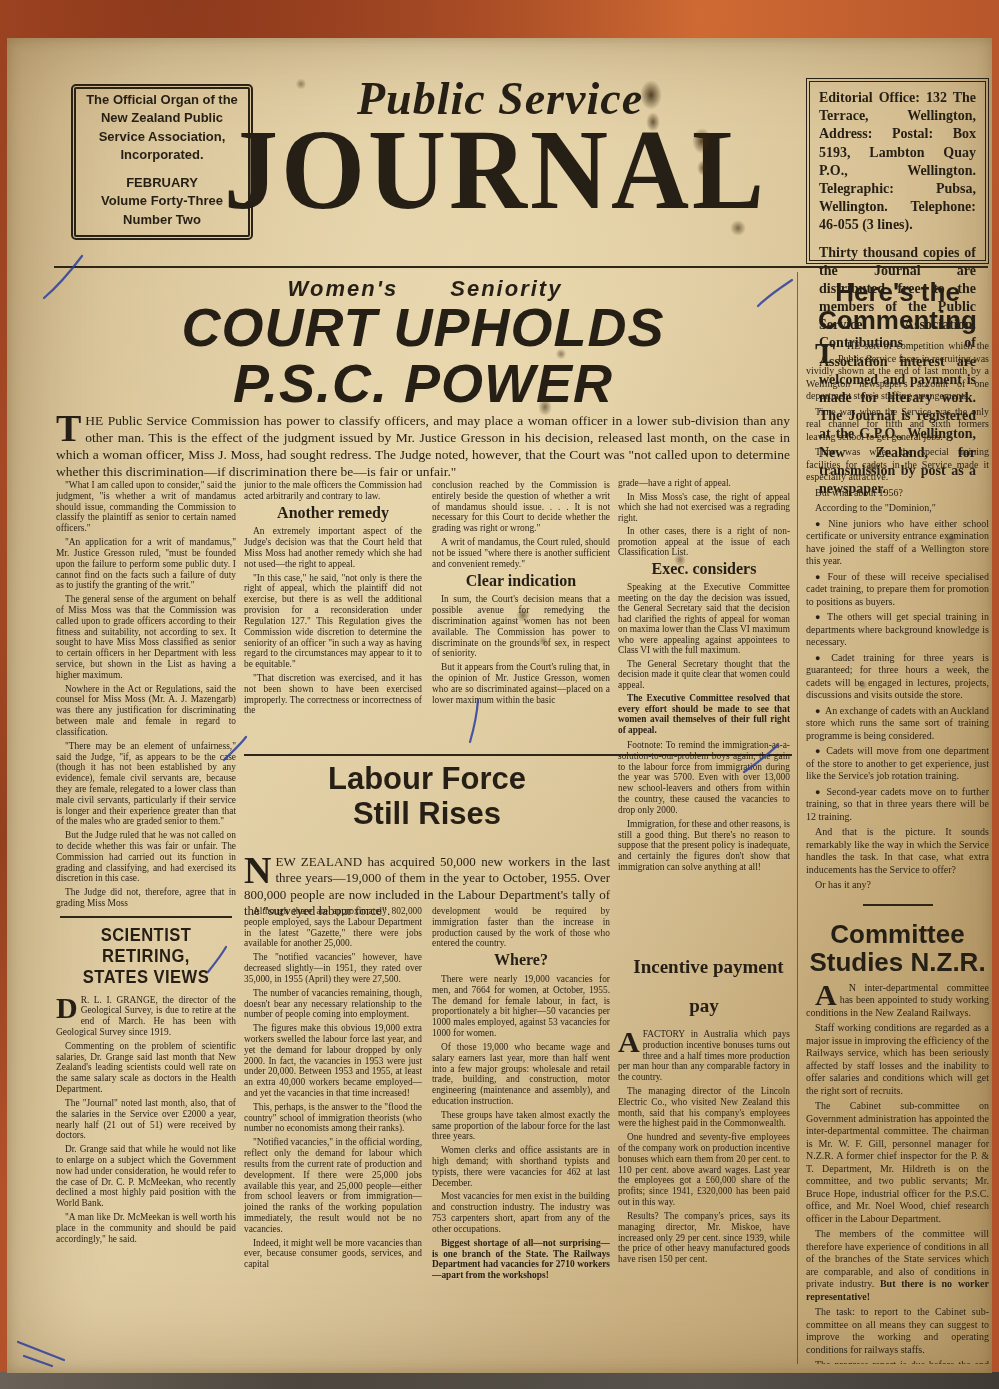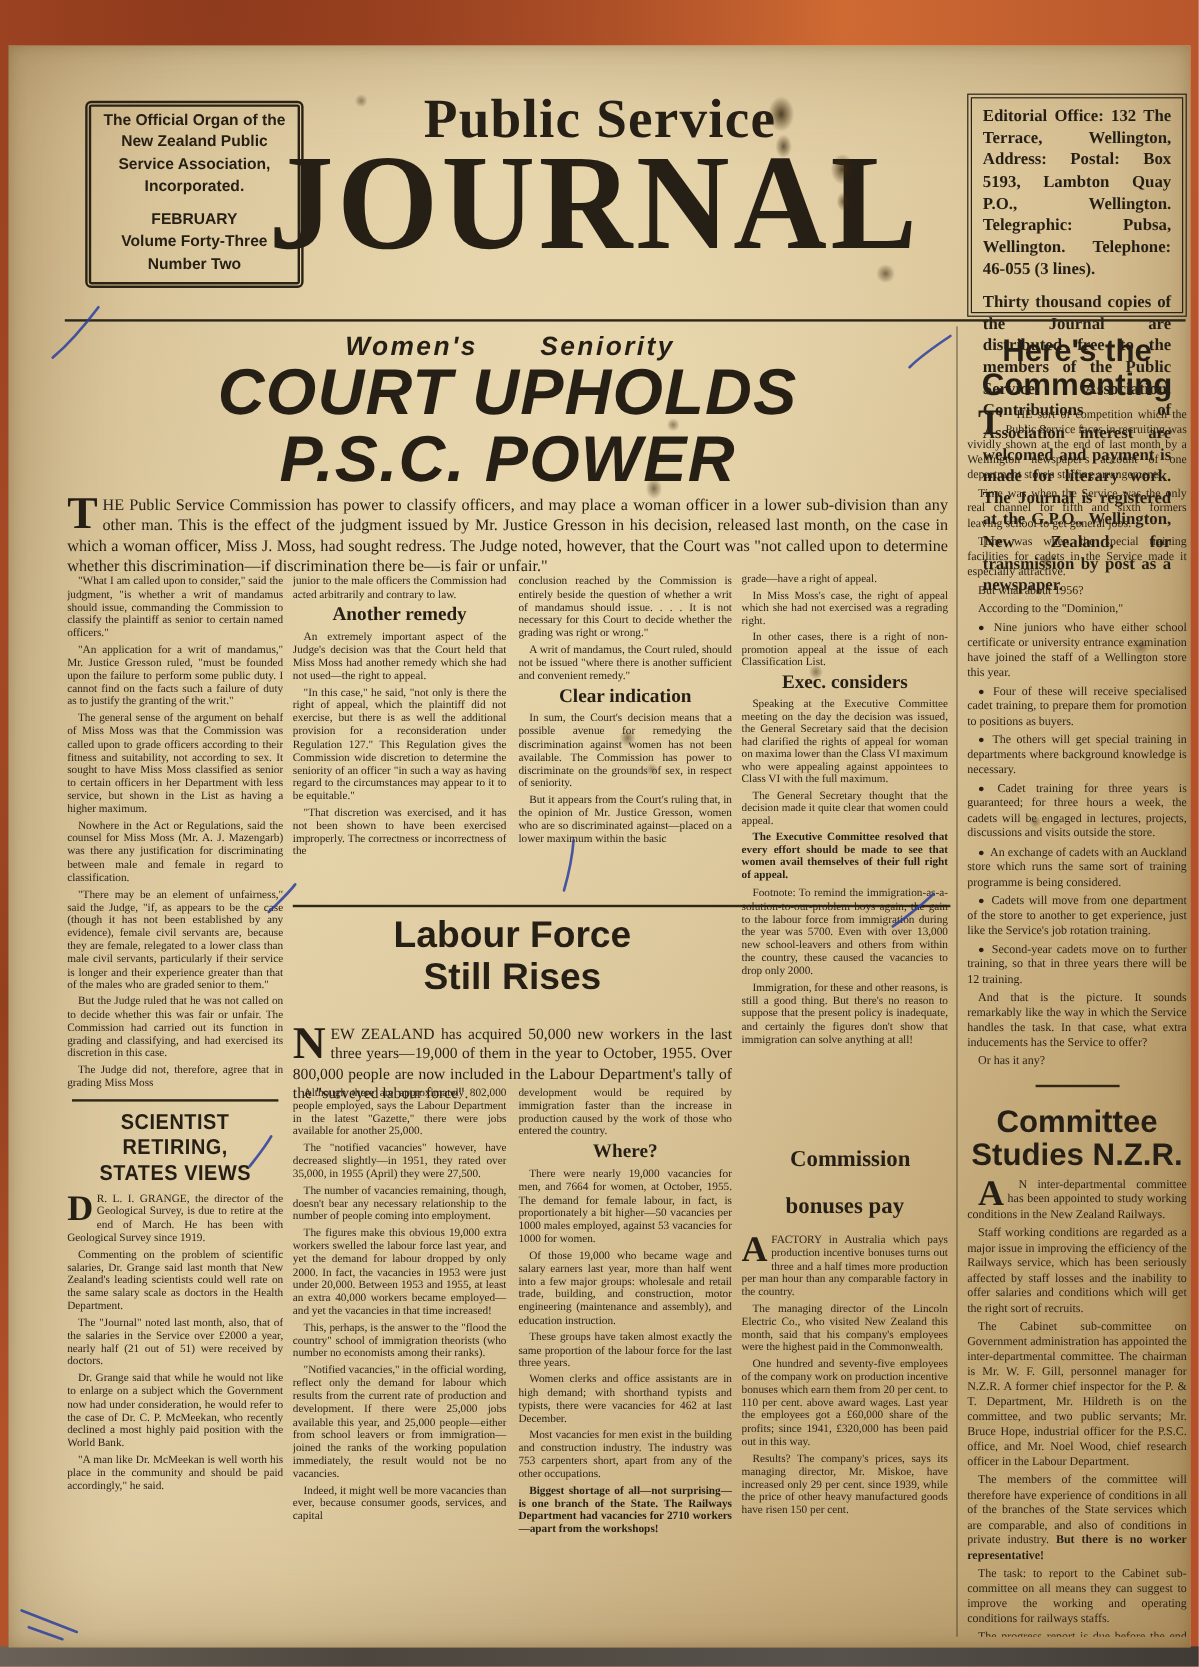--- a/index.html
+++ b/index.html
@@ -24,21 +24,21 @@
   
   .box-left{left:54px;top:84px;width:182px;height:156px;border:5px double #2a2315;border-radius:5px;
     padding:2px 8px;box-sizing:border-box;text-align:center;
     font-family:"Liberation Sans",sans-serif;font-weight:700;font-size:13px;line-height:1.42;margin-left:17px;}
   .box-left .month{margin-top:9px;}
   .box-right{left:806px;top:78px;width:183px;height:186px;border:4px double #2a2315;
     padding:7px 9px;box-sizing:border-box;text-align:justify;
     font-weight:700;font-size:14px;line-height:1.3;}
   .box-right p{margin:0 0 9px;}
   .title-script{left:240px;top:72px;width:520px;text-align:center;
-    font-weight:700;font-size:46px;letter-spacing:1px;}
+    font-style:italic;font-weight:700;font-size:46px;letter-spacing:1px;}
   .title-main{left:224px;top:106px;width:540px;text-align:center;
     font-weight:700;font-size:108px;line-height:1.18;letter-spacing:3px;transform:scaleY(1.05);}
   .mast-rule{left:54px;top:266px;width:934px;height:2px;background:#2e2718;}
 
   
   .kicker{left:150px;top:276px;width:550px;text-align:center;
     font-family:"Liberation Sans",sans-serif;font-style:italic;font-weight:700;
     font-size:22px;word-spacing:44px;letter-spacing:2px;}
   .h1{left:56px;width:734px;text-align:center;font-family:"Liberation Sans",sans-serif;
     font-style:italic;font-weight:700;font-size:54px;letter-spacing:1px;line-height:1;}
@@ -199,21 +199,21 @@
     <div>
         <p>There were nearly 19,000 vacancies for men, and 7664 for women, at October, 1955. The demand for female labour, in fact, is proportionately a bit higher—50 vacancies per 1000 males employed, against 53 vacancies for 1000 for women.</p>
         <p>Of those 19,000 who became wage and salary earners last year, more than half went into a few major groups: wholesale and retail trade, building, and construction, motor engineering (maintenance and assembly), and education instruction.</p>
         <p>These groups have taken almost exactly the same proportion of the labour force for the last three years.</p>
         <p>Women clerks and office assistants are in high demand; with shorthand typists and typists, there were vacancies for 462 at last December.</p>
         <p>Most vacancies for men exist in the building and construction industry. The industry was 753 carpenters short, apart from any of the other occupations.</p>
       </div>
     <p class="boldp">Biggest shortage of all—not surprising—is one branch of the State. The Railways Department had vacancies for 2710 workers—apart from the workshops!</p>
   </div>
   <div class="abs col colC">
-    <p class="incentive-head">Commission bonuses pay</p>
+    <p class="incentive-head">Incentive payment pay</p>
     <p class="cont dropcap">A FACTORY in Australia which pays production incentive bonuses turns out three and a half times more production per man hour than any comparable factory in the country.</p>
     <p>The managing director of the Lincoln Electric Co., who visited New Zealand this month, said that his company's employees were the highest paid in the Commonwealth.</p>
     <p>One hundred and seventy-five employees of the company work on production incentive bonuses which earn them from 20 per cent. to 110 per cent. above award wages. Last year the employees got a £60,000 share of the profits; since 1941, £320,000 has been paid out in this way.</p>
     <p>Results? The company's prices, says its managing director, Mr. Miskoe, have increased only 29 per cent. since 1939, while the price of other heavy manufactured goods have risen 150 per cent.</p>
   </div>
 
   <div class="abs v-rule"></div>
   <div class="abs sidebar">
     <p class="side-head">
       <span>Here's the</span><br>

